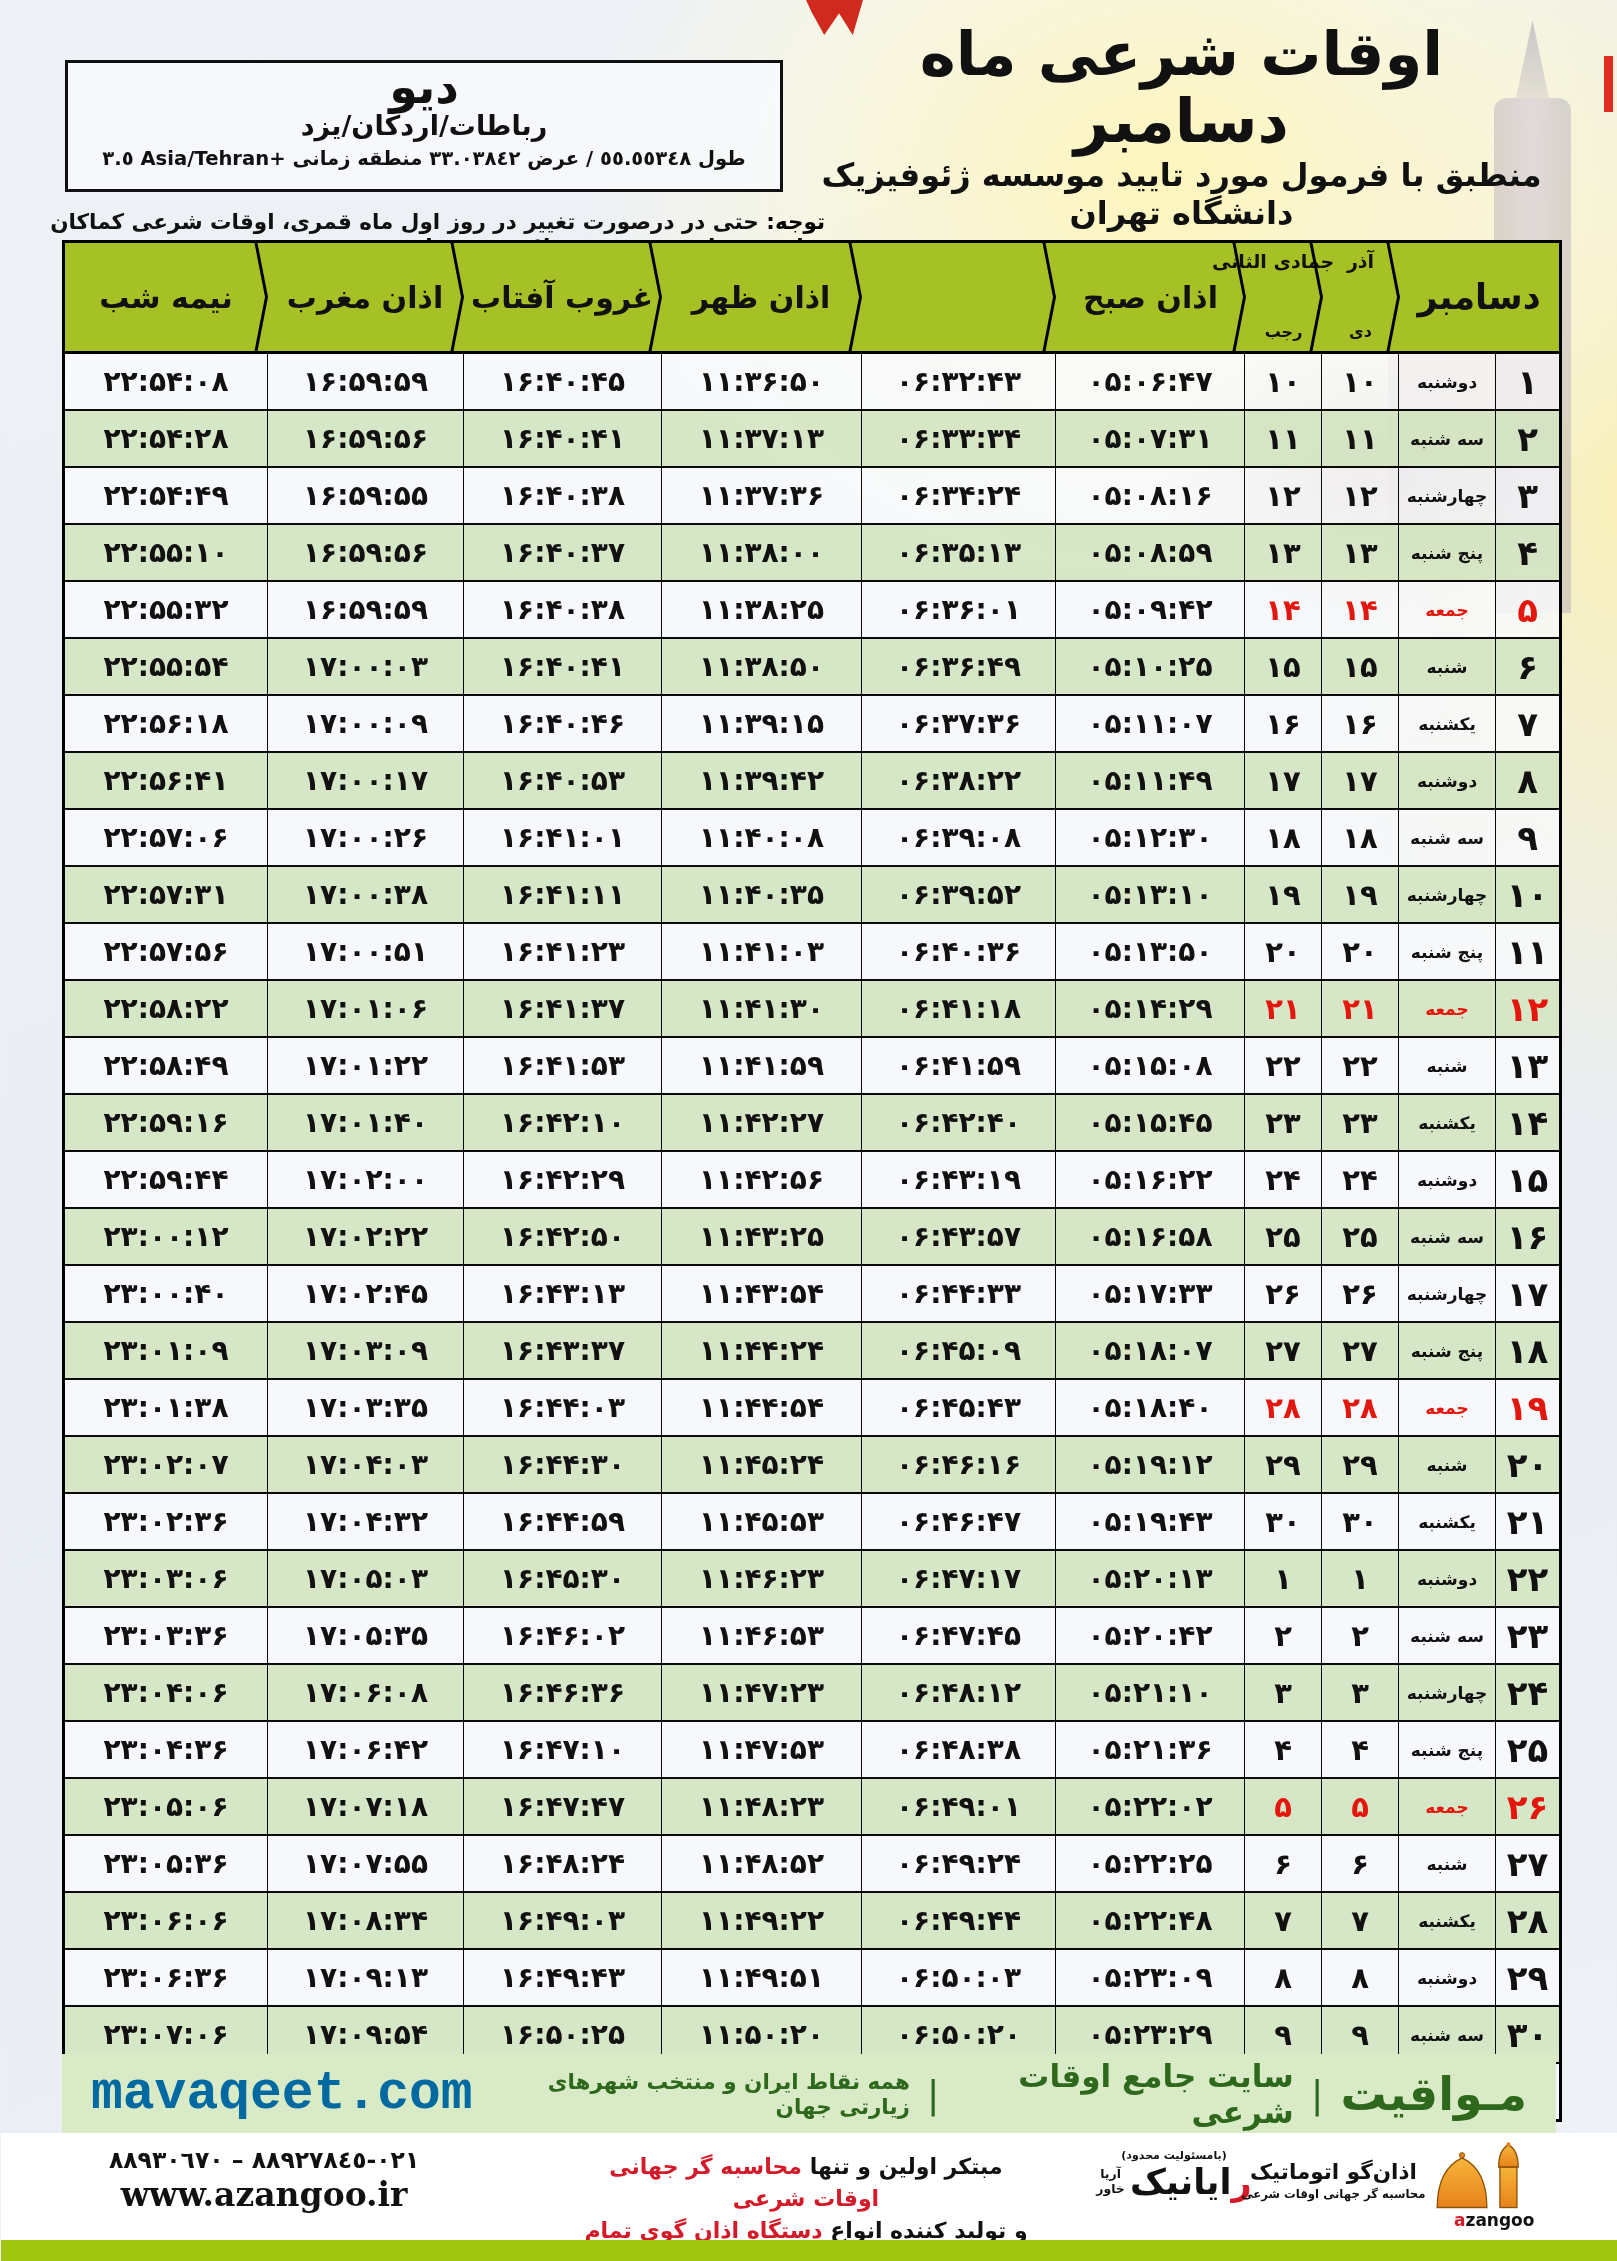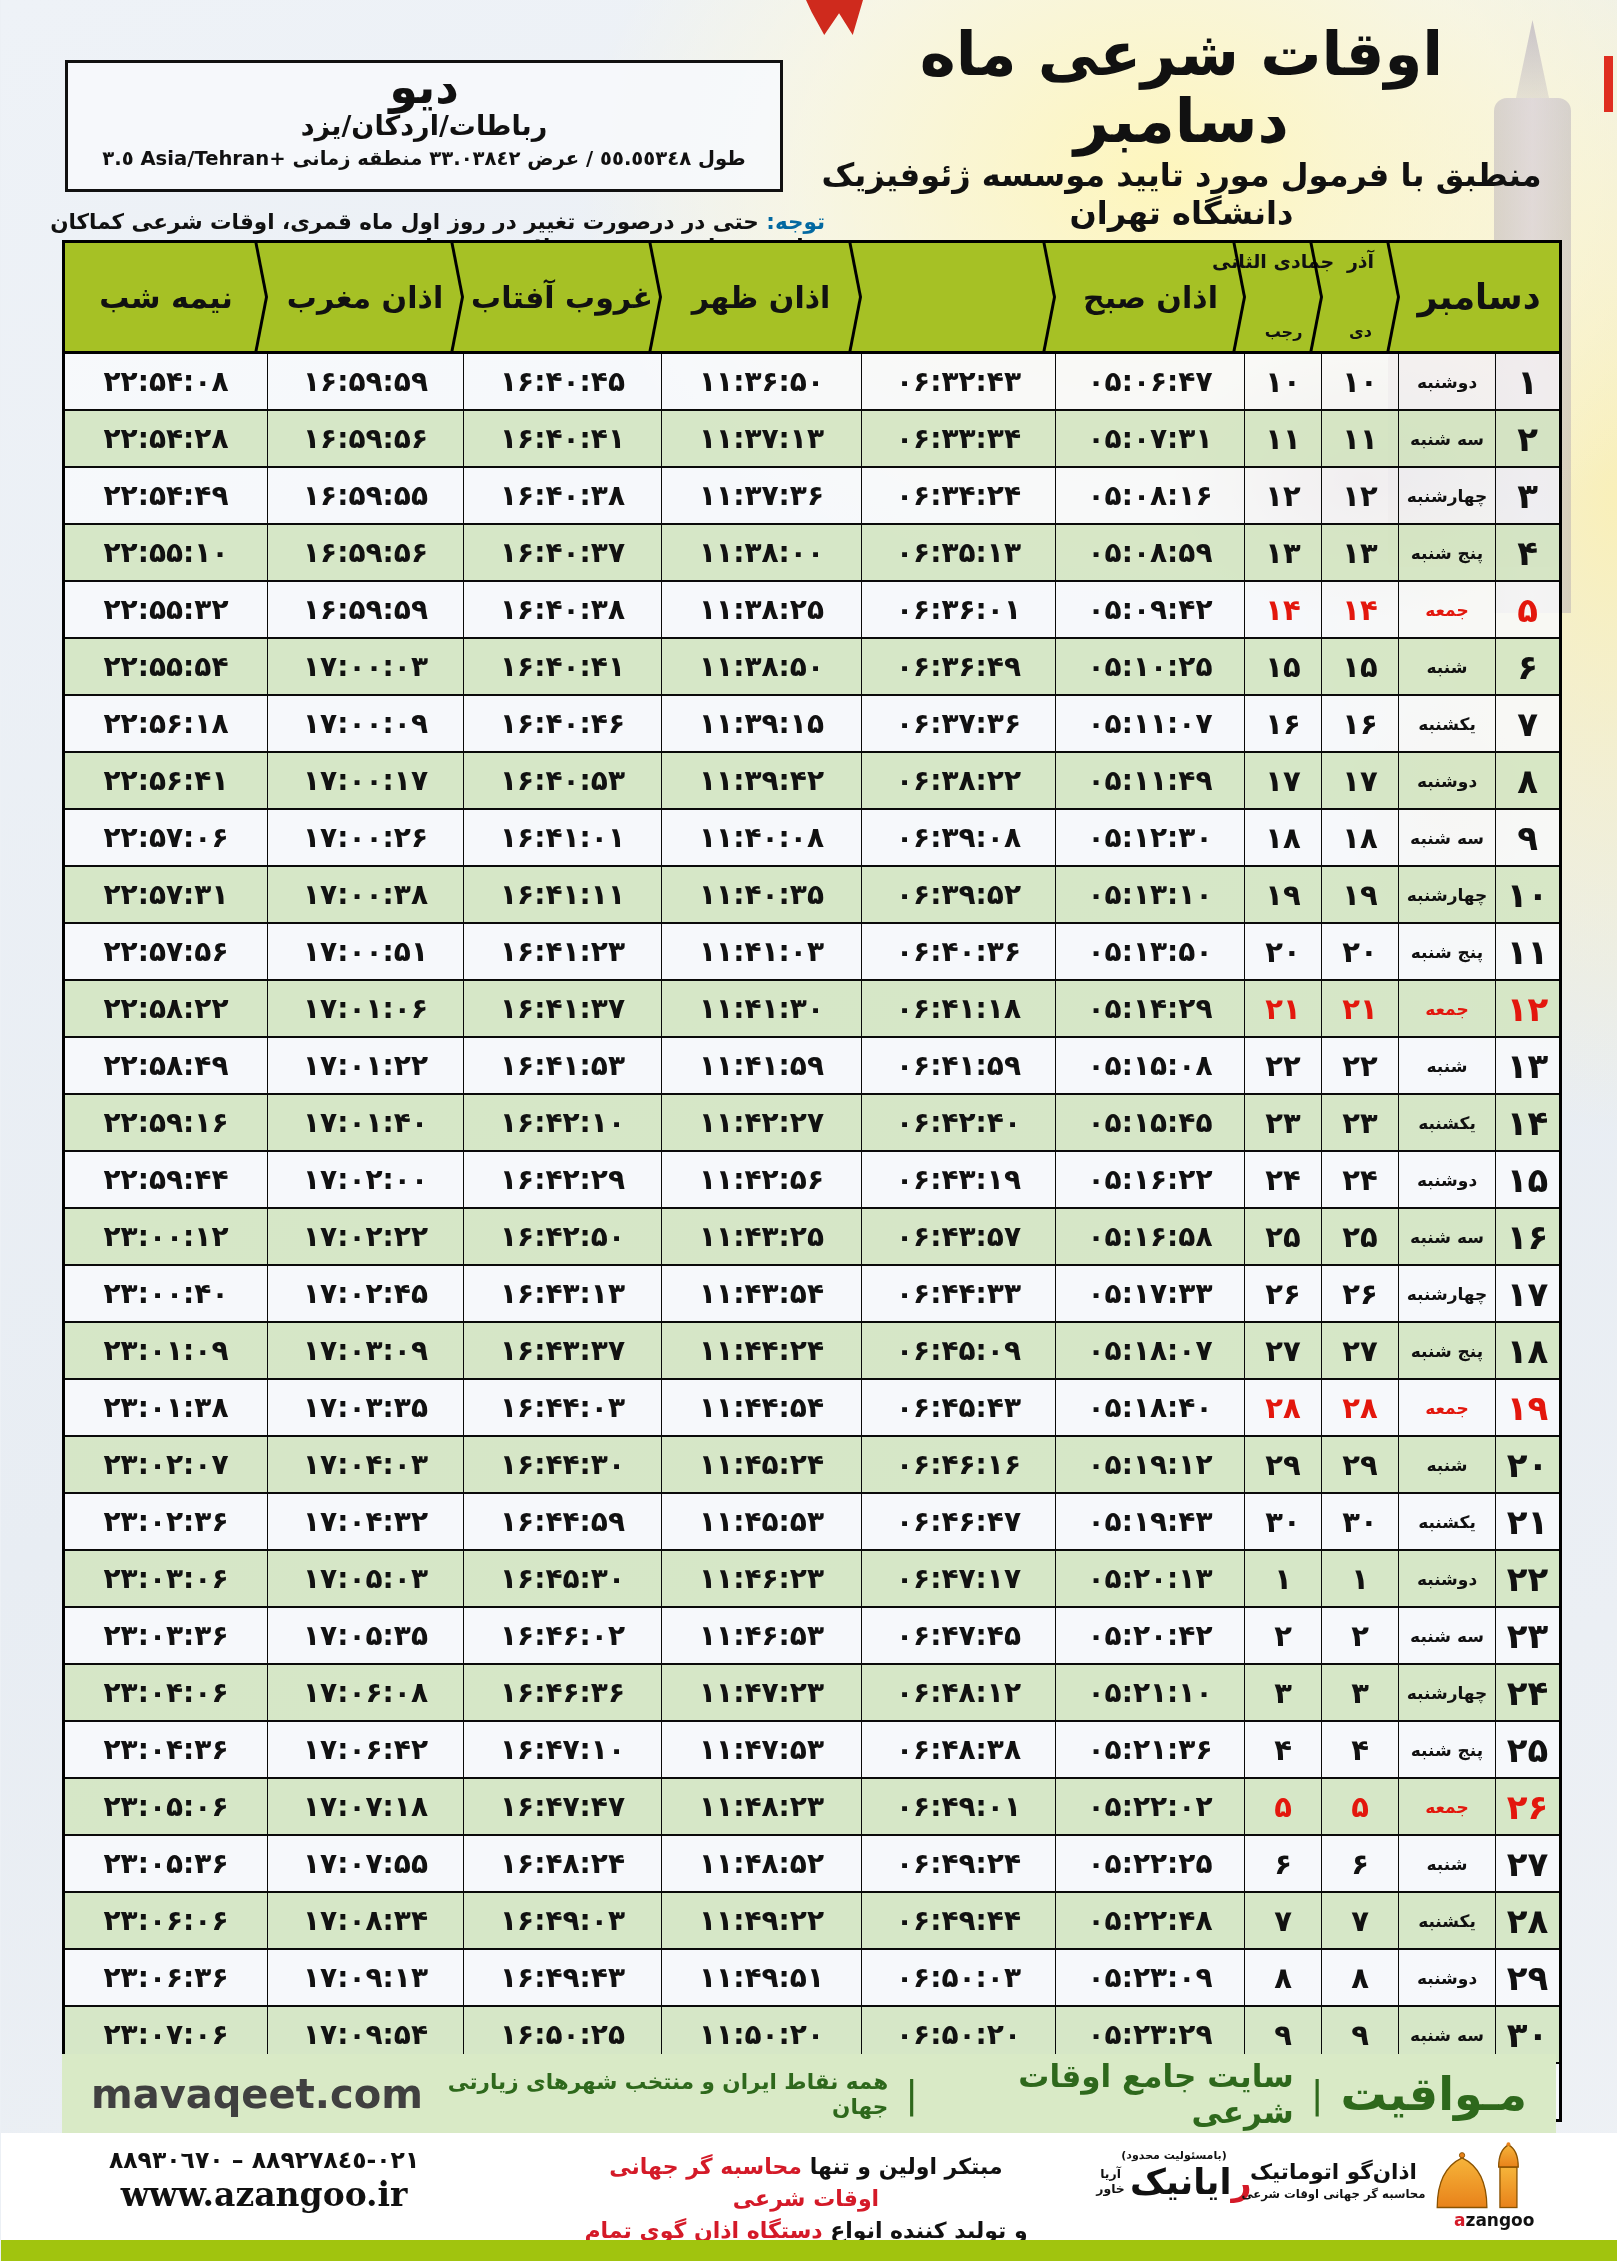--- a/index.html
+++ b/index.html
@@ -36,21 +36,21 @@
   .loc-name{font-size:46px;font-weight:bold;line-height:1.02;margin-top:1.3px;}
   .loc-region{font-size:27px;font-weight:bold;line-height:1.1;}
   .loc-coords{font-size:19.6px;font-weight:bold;margin-top:6.5px;}
   
   .title-wrap{position:absolute;left:802px;right:57px;top:19.6px;text-align:center;}
   .main-title{font-size:61px;font-weight:bold;line-height:1.1;}
   .subtitle{font-size:32px;font-weight:bold;margin-top:2.6px;}
   .years{font-size:26px;margin-top:10.4px;}
   
   .note{position:absolute;left:49px;top:209px;width:776px;font-size:21.5px;font-weight:bold;text-align:right;}
-  .note .red{color:#0369a1;}
+  .note .red{color:#000000;}
   
   .ptable{position:absolute;left:62px;top:240px;width:1494px;border:3.3px solid #000;background:rgba(255,255,255,.15);}
   .thead{position:relative;height:108px;background:#a6c125;border-bottom:3.3px solid #000;}
   .hl{position:absolute;top:0;bottom:0;display:flex;align-items:center;justify-content:center;
       font-weight:bold;font-size:30px;}
   .hl.big{font-size:35px;}
   .hl.dual{flex-direction:column;justify-content:space-between;padding:6.5px 0 10.4px;box-sizing:border-box;}
   .hl .top-lbl{font-size:19px;white-space:nowrap;font-weight:bold;}
   .hl .bot-lbl{font-size:16px;font-weight:bold;}
   .chev{position:absolute;top:0;bottom:0;width:0;}
@@ -73,21 +73,21 @@
   .tm{font-size:28px;direction:ltr;}
   .friday .frd{color:#e3170d;}
   
   .band{position:absolute;left:62px;top:2054px;width:1494px;height:80px;background:#d9eac6;
     display:flex;align-items:center;justify-content:space-between;box-sizing:border-box;padding:0 29px;}
   .brand-wrap{display:flex;align-items:center;gap:17px;color:#2e681c;font-weight:bold;}
   .brand{font-size:46px;}
   .band-div{font-size:38px;font-weight:normal;color:#2e681c;}
   .tagline1{font-size:31px;}
   .tagline2{font-size:21.5px;}
-  .site-url{font-size:40px;font-weight:bold;color:#404040;direction:ltr;}
+  .site-url{font-size:53px;font-weight:bold;color:#0369a1;direction:ltr;font-family:Liberation Mono, monospace;}
   
   .bottom-bg{position:absolute;left:0;top:2133px;width:1618px;height:107px;background:#ffffff;}
   .bottom{position:absolute;left:62px;top:2142px;width:1494px;height:97px;}
   .contact{position:absolute;left:19.6px;top:3.9px;width:365px;text-align:center;}
   .phones{font-size:23.5px;font-weight:bold;direction:ltr;}
   .website{font-size:33px;font-weight:bold;font-family:"DejaVu Serif",serif;margin-top:1.3px;direction:ltr;}
   .promo{position:absolute;left:519px;top:9px;width:450px;text-align:center;font-size:22px;font-weight:bold;line-height:1.45;}
   .promo .red{color:#d41a28;}
   .rayanik{position:absolute;right:294px;top:6.5px;width:176px;text-align:center;}
   .rayanik-small{font-size:11px;font-weight:bold;}

